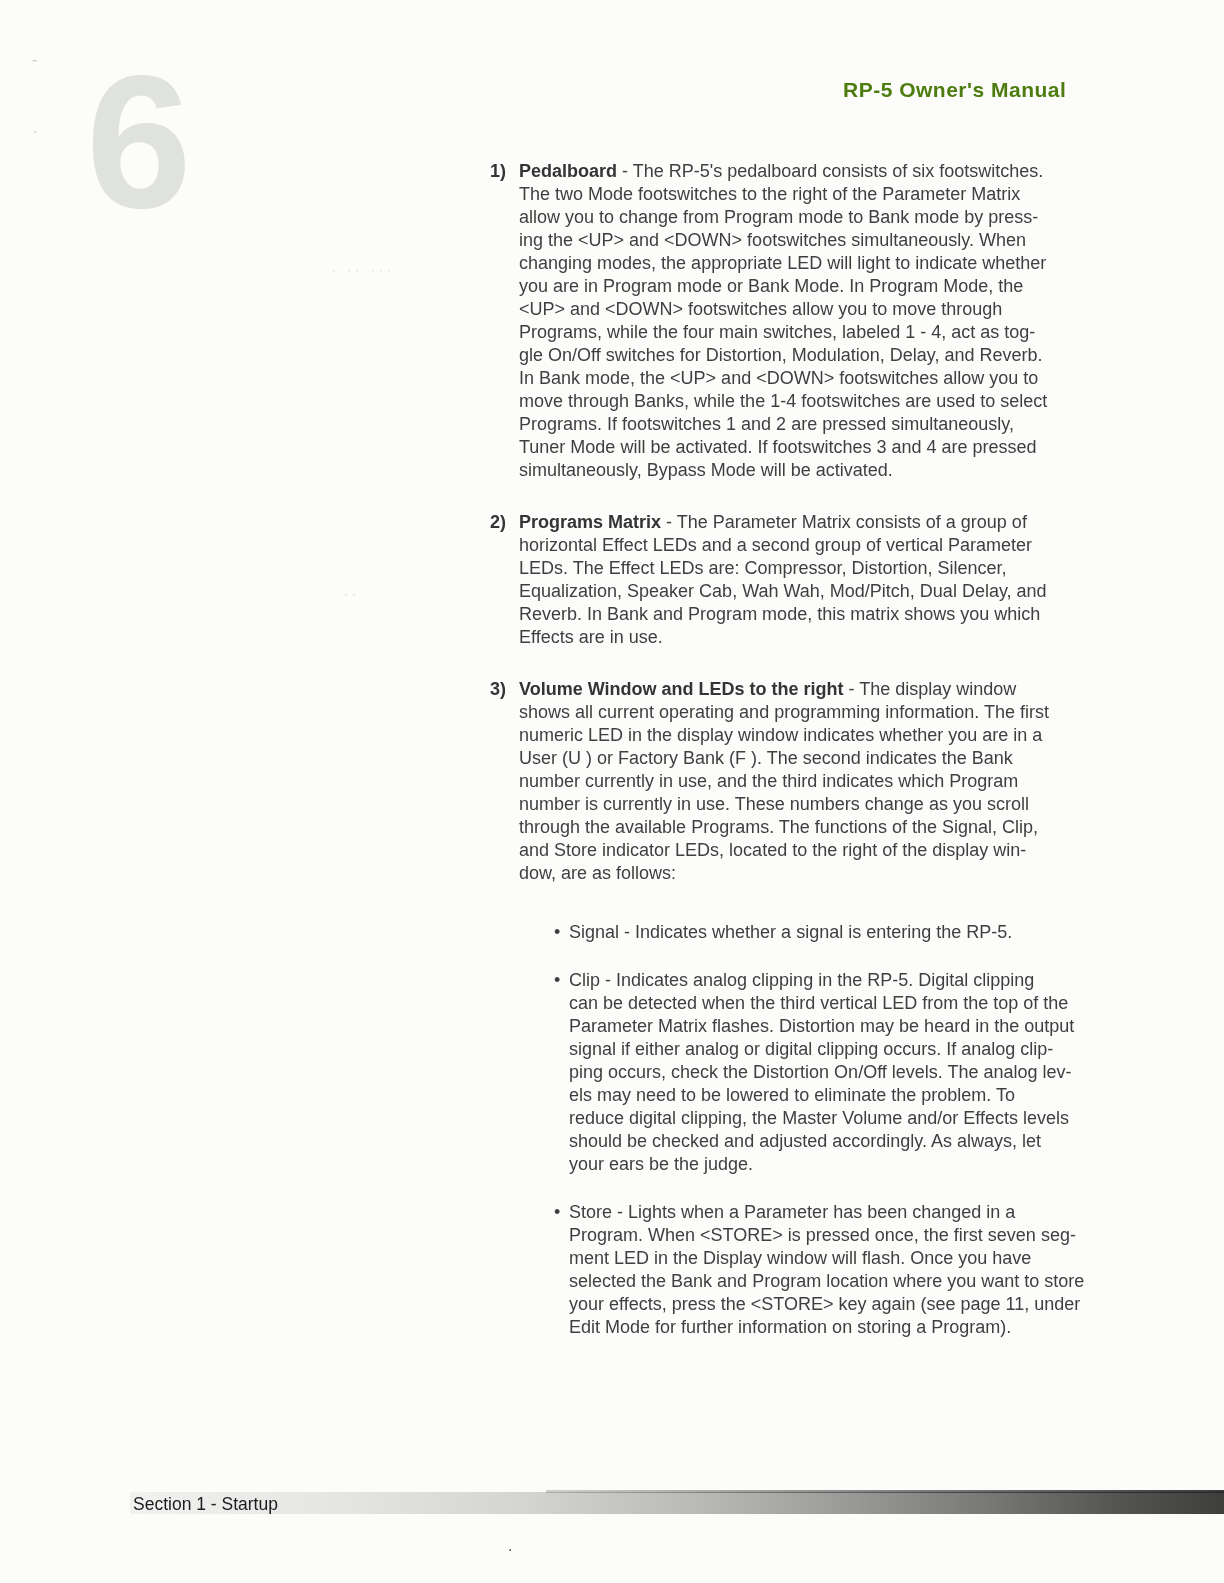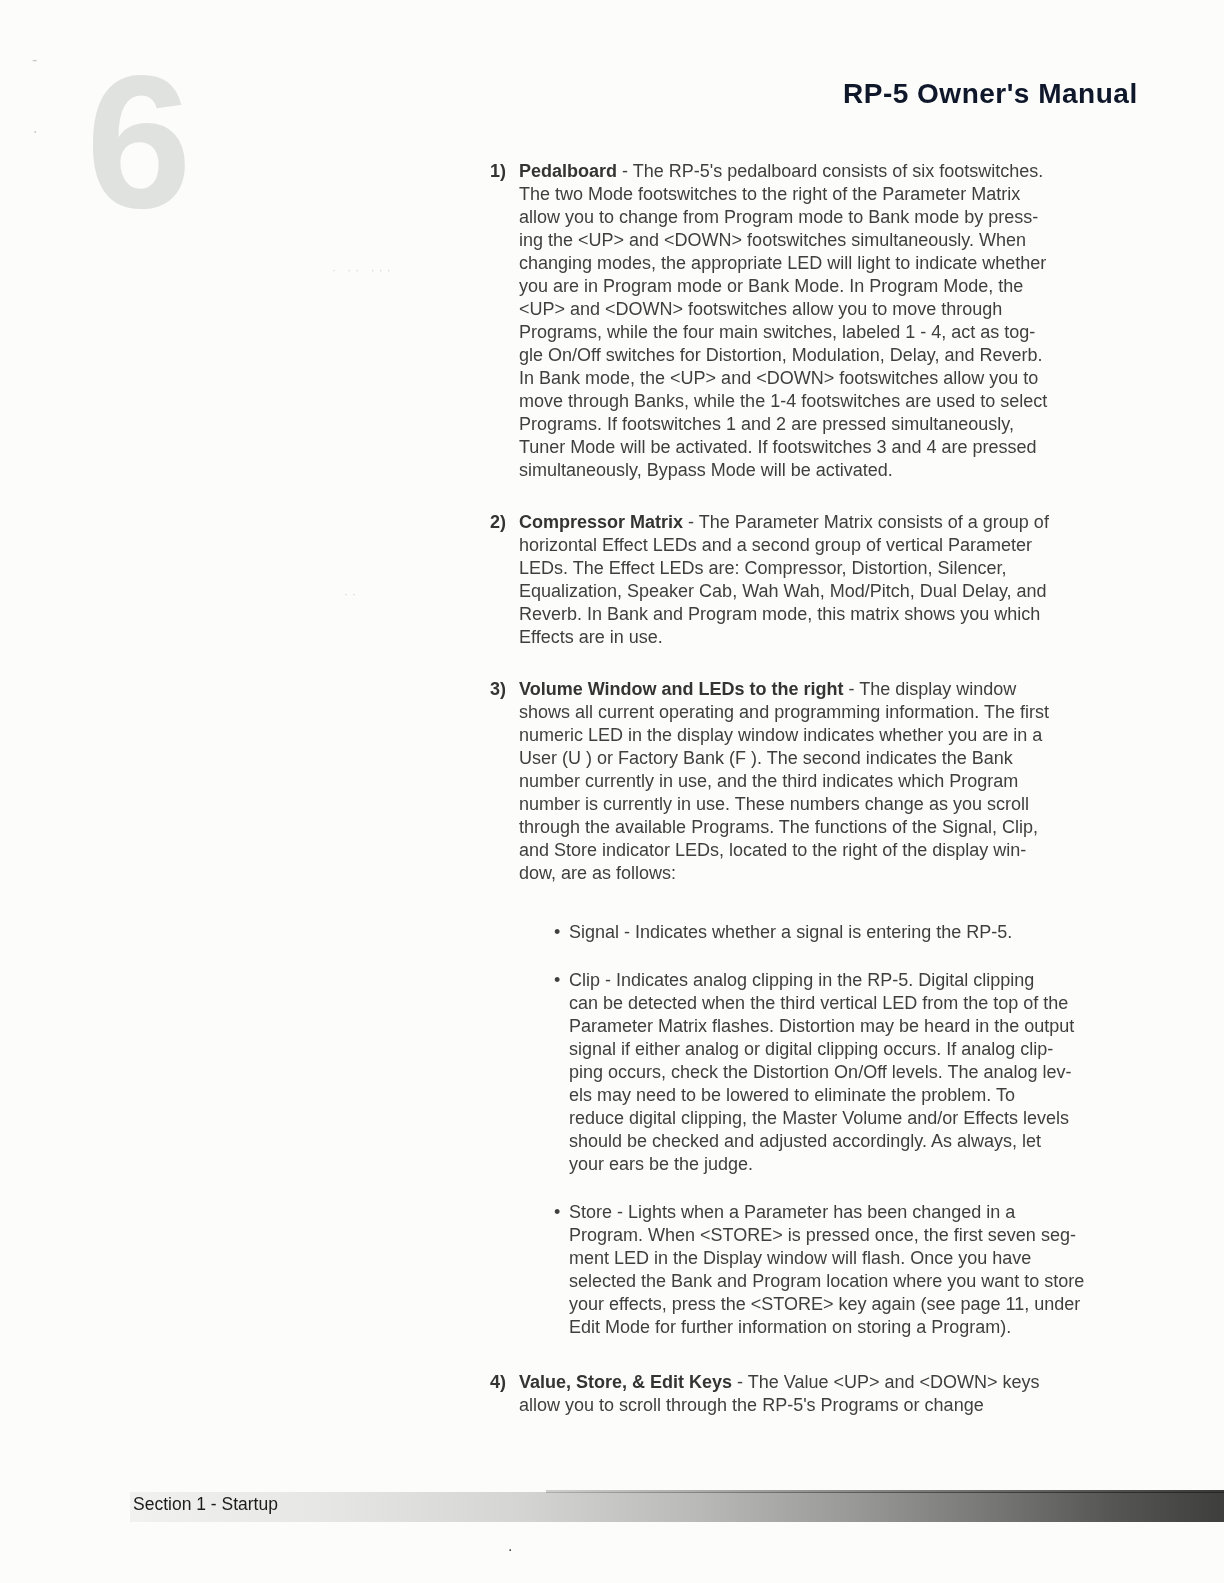--- a/index.html
+++ b/index.html
@@ -29,24 +29,24 @@
     font-weight: bold;
     color: #e0e2e0;
     letter-spacing: 0;
     user-select: none;
   }
   
   .header-title {
     position: absolute;
     left: 843px;
     top: 78px;
-    font-size: 28px;
+    font-size: 21px;
     font-weight: bold;
     letter-spacing: 0.5px;
-    color: #0f172a;
+    color: #4d7c0f;
     white-space: nowrap;
   }
   
   .content {
     position: absolute;
     left: 490px;
     top: 160px;
     width: 664px;
     font-size: 18px;
     line-height: 23px;
@@ -85,21 +85,21 @@
     display: inline-block;
     width: 15px;
     text-indent: 0;
   }
   
   .footer-bar {
     position: absolute;
     left: 130px;
     right: 0;
     top: 1492px;
-    height: 30px;
+    height: 22px;
     background: linear-gradient(to right,
       #f1f1f0 0%,
       #e6e6e4 18%,
       #d4d4d2 36%,
       #b9b9b7 52%,
       #999997 66%,
       #767674 79%,
       #555553 90%,
       #3e3e3d 100%);
   }
@@ -156,21 +156,21 @@
 you are in Program mode or Bank Mode.  In Program Mode, the
 &lt;UP&gt; and &lt;DOWN&gt; footswitches allow you to move through
 Programs, while the four main switches, labeled 1 - 4, act as tog-
 gle On/Off switches for Distortion, Modulation, Delay, and Reverb.
 In Bank mode, the &lt;UP&gt; and &lt;DOWN&gt; footswitches allow you to
 move through Banks, while the 1-4 footswitches are used to select
 Programs.  If footswitches 1 and 2 are pressed simultaneously,
 Tuner Mode will be activated.  If footswitches 3 and 4 are pressed
 simultaneously, Bypass Mode will be activated.</span></div>
 
-    <div class="item"><span class="num">2) </span><span class="title">Compressor Matrix</span><span class="body"> - The Parameter Matrix consists of a group of
+    <div class="item"><span class="num">2) </span><span class="title">Programs Matrix</span><span class="body"> - The Parameter Matrix consists of a group of
 horizontal Effect LEDs and a second group of vertical Parameter
 LEDs.  The Effect LEDs are: Compressor, Distortion, Silencer,
 Equalization, Speaker Cab, Wah Wah, Mod/Pitch, Dual Delay, and
 Reverb.  In Bank and Program mode, this matrix shows you which
 Effects are in use.</span></div>
 
     <div class="item"><span class="num">3) </span><span class="title">Volume Window and LEDs to the right</span><span class="body"> - The display window
 shows all current operating and programming information. The first
 numeric LED in the display window indicates whether you are in a
 User (U ) or Factory Bank (F ).  The second  indicates the Bank
@@ -192,22 +192,20 @@
 should be checked and adjusted accordingly.  As always, let
 your ears be the judge.</span></div>
       <div class="bullet"><span class="bullet-glyph">•</span><span class="body">Store - Lights when a Parameter has been changed in a
 Program.  When &lt;STORE&gt; is pressed once, the first seven seg-
 ment LED in the Display window will flash.  Once you have
 selected the Bank and Program location where you want to store
 your effects, press the &lt;STORE&gt; key again (see page 11, under
 Edit Mode for further information on storing a Program).</span></div>
     </div>
 
-    <div class="item"><span class="num">4) </span><span class="title">Value, Store, &amp; Edit Keys</span><span class="body"> - The Value &lt;UP&gt; and &lt;DOWN&gt; keys
-allow you to scroll through the RP-5's Programs or change</span></div>
 
   </div>
 
   <div class="footer-bar">
     <span class="footer-label">Section 1 - Startup</span>
   </div>
 
   <span class="artifact" style="left:32px; top:52px;">-</span>
   <span class="artifact" style="left:33px; top:120px;">.</span>
   <span class="artifact dots" style="left:332px; top:264px;">· ·· ···</span>

